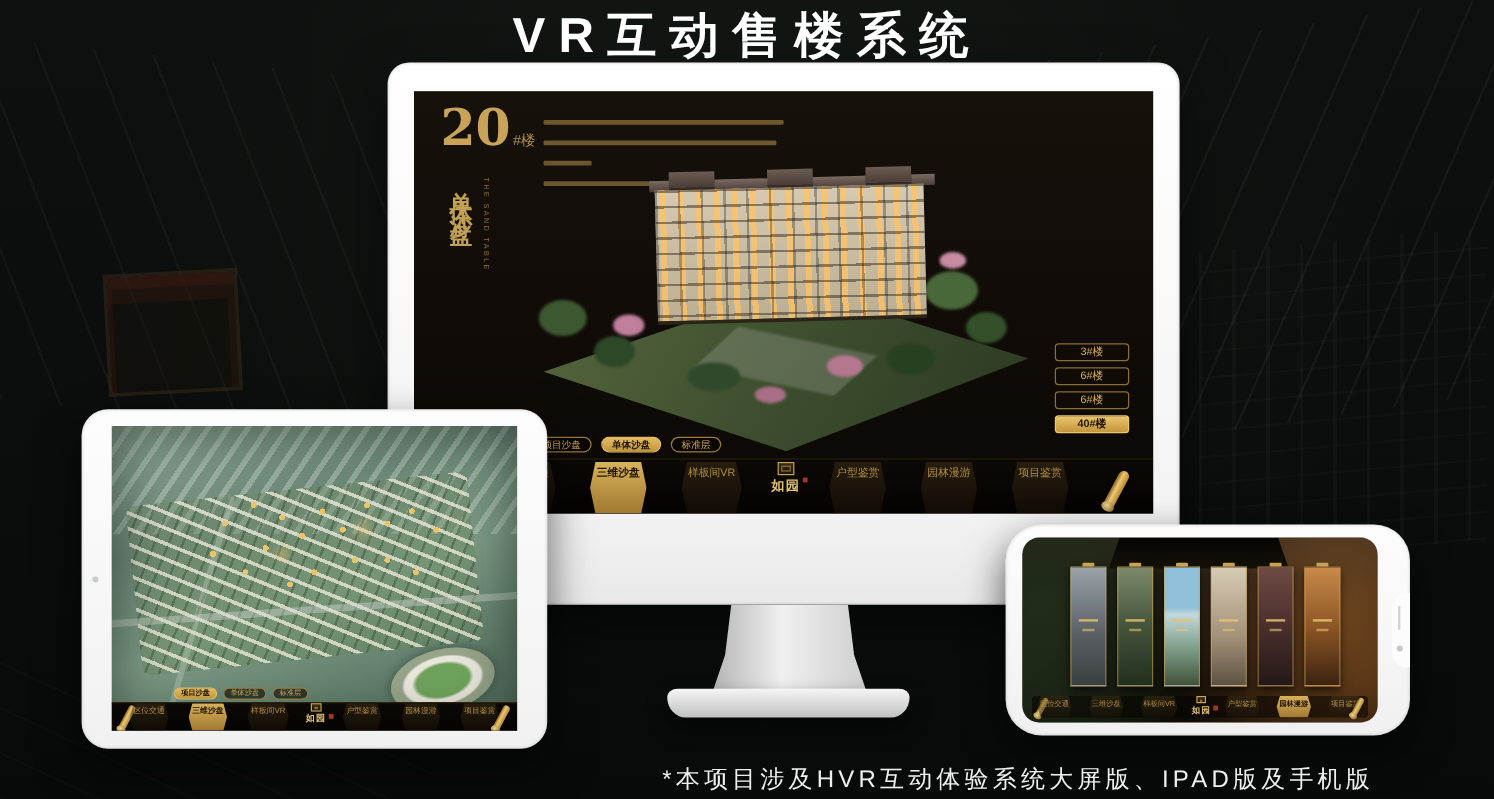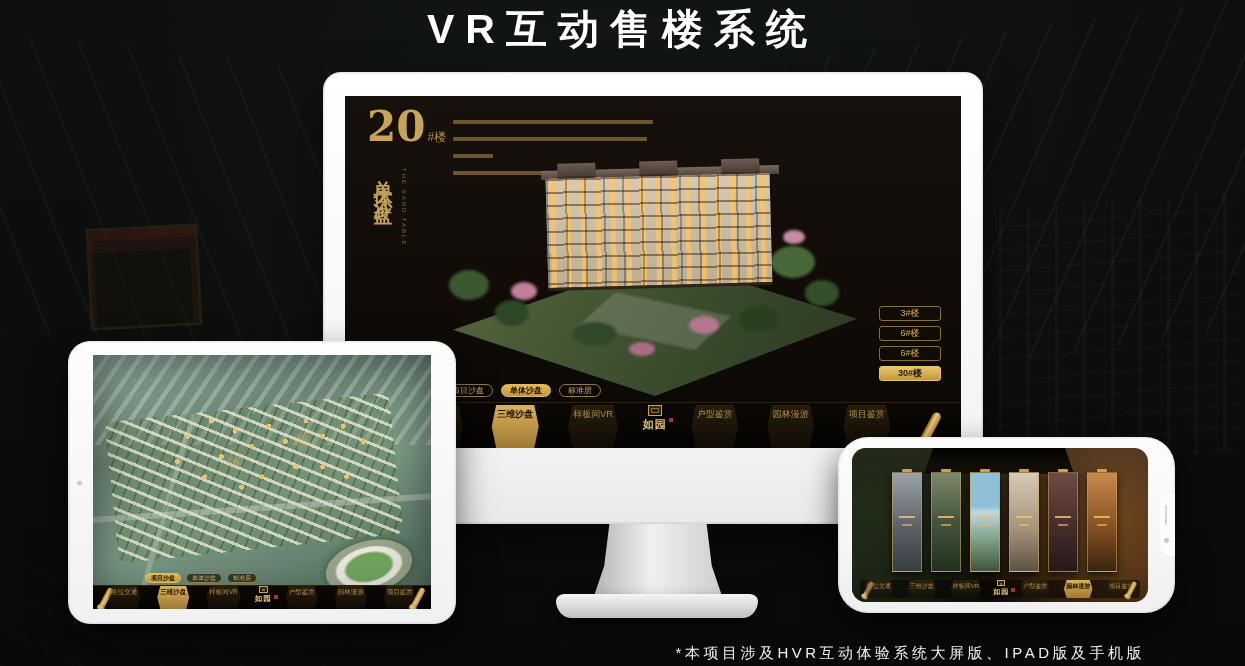--- a/index.html
+++ b/index.html
@@ -23,24 +23,24 @@
   .bg-frame { position:absolute; left:88px; top:226px; width:112px; height:102px; transform:rotate(-3deg);
     border:3px solid rgba(115,95,60,.18); background:rgba(26,20,12,.4);
     box-shadow:inset 18px 24px 0 -14px rgba(150,45,30,.12), inset -28px 44px 0 -22px rgba(150,45,30,.10); }
   .bg-roads-bl { position:absolute; left:0; bottom:0; width:360px; height:120px; opacity:.35;
     background:repeating-linear-gradient(25deg, rgba(180,170,150,.06) 0 2px, transparent 2px 34px); }
 
   
   .page-title { position:absolute; top:2px; left:0; right:0; z-index:9; text-align:center;
     color:#ffffff; font-size:41px; font-weight:bold; letter-spacing:11px; }
   .footnote { position:absolute; right:100px; bottom:3px; z-index:9;
-    color:#efefef; font-size:15px; letter-spacing:3.5px; }
-
-  
-  .monitor { position:absolute; left:323px; top:72px; z-index:1; }
+    color:#efefef; font-size:20px; letter-spacing:3.5px; }
+
+  
+  .monitor { position:absolute; left:323px; top:52px; z-index:1; }
   .monitor-frame { position:relative; width:660px; height:452px;
     background:linear-gradient(180deg,#ffffff 0%, #f4f4f4 80%, #e9e9e9 100%);
     border-radius:18px 18px 10px 10px;
     box-shadow:0 18px 42px rgba(0,0,0,.6), inset 0 0 3px rgba(0,0,0,.25); }
   .monitor-screen { position:absolute; left:22px; top:24px; width:616px; height:352px;
     background:linear-gradient(180deg,#16110b 0%, #100b07 60%, #0b0805 100%); overflow:hidden; }
   .stand-neck { position:absolute; left:271px; top:452px; width:128px; height:72px;
     background:linear-gradient(90deg,#b5b5b5,#f0f0f0 45%, #cfcfcf);
     clip-path:polygon(12% 0, 88% 0, 92% 58%, 100% 100%, 0 100%, 8% 58%); }
   .stand-base { position:absolute; left:233px; top:522px; width:202px; height:24px;
@@ -279,21 +279,21 @@
             <span class="cap cap1"></span>
             <span class="cap cap2"></span>
             <span class="cap cap3"></span>
           </div>
         </div>
 
         <div class="m-floors">
           <div class="floor-btn">3#楼</div>
           <div class="floor-btn">6#楼</div>
           <div class="floor-btn">6#楼</div>
-          <div class="floor-btn active">30#楼</div>
+          <div class="floor-btn active">40#楼</div>
         </div>
 
         <div class="m-subtabs">
           <div class="pill">项目沙盘</div>
           <div class="pill active">单体沙盘</div>
           <div class="pill">标准层</div>
         </div>
 
         <div class="navbar m-nav">
           <span class="scroll-icon m-scroll-l"></span>

